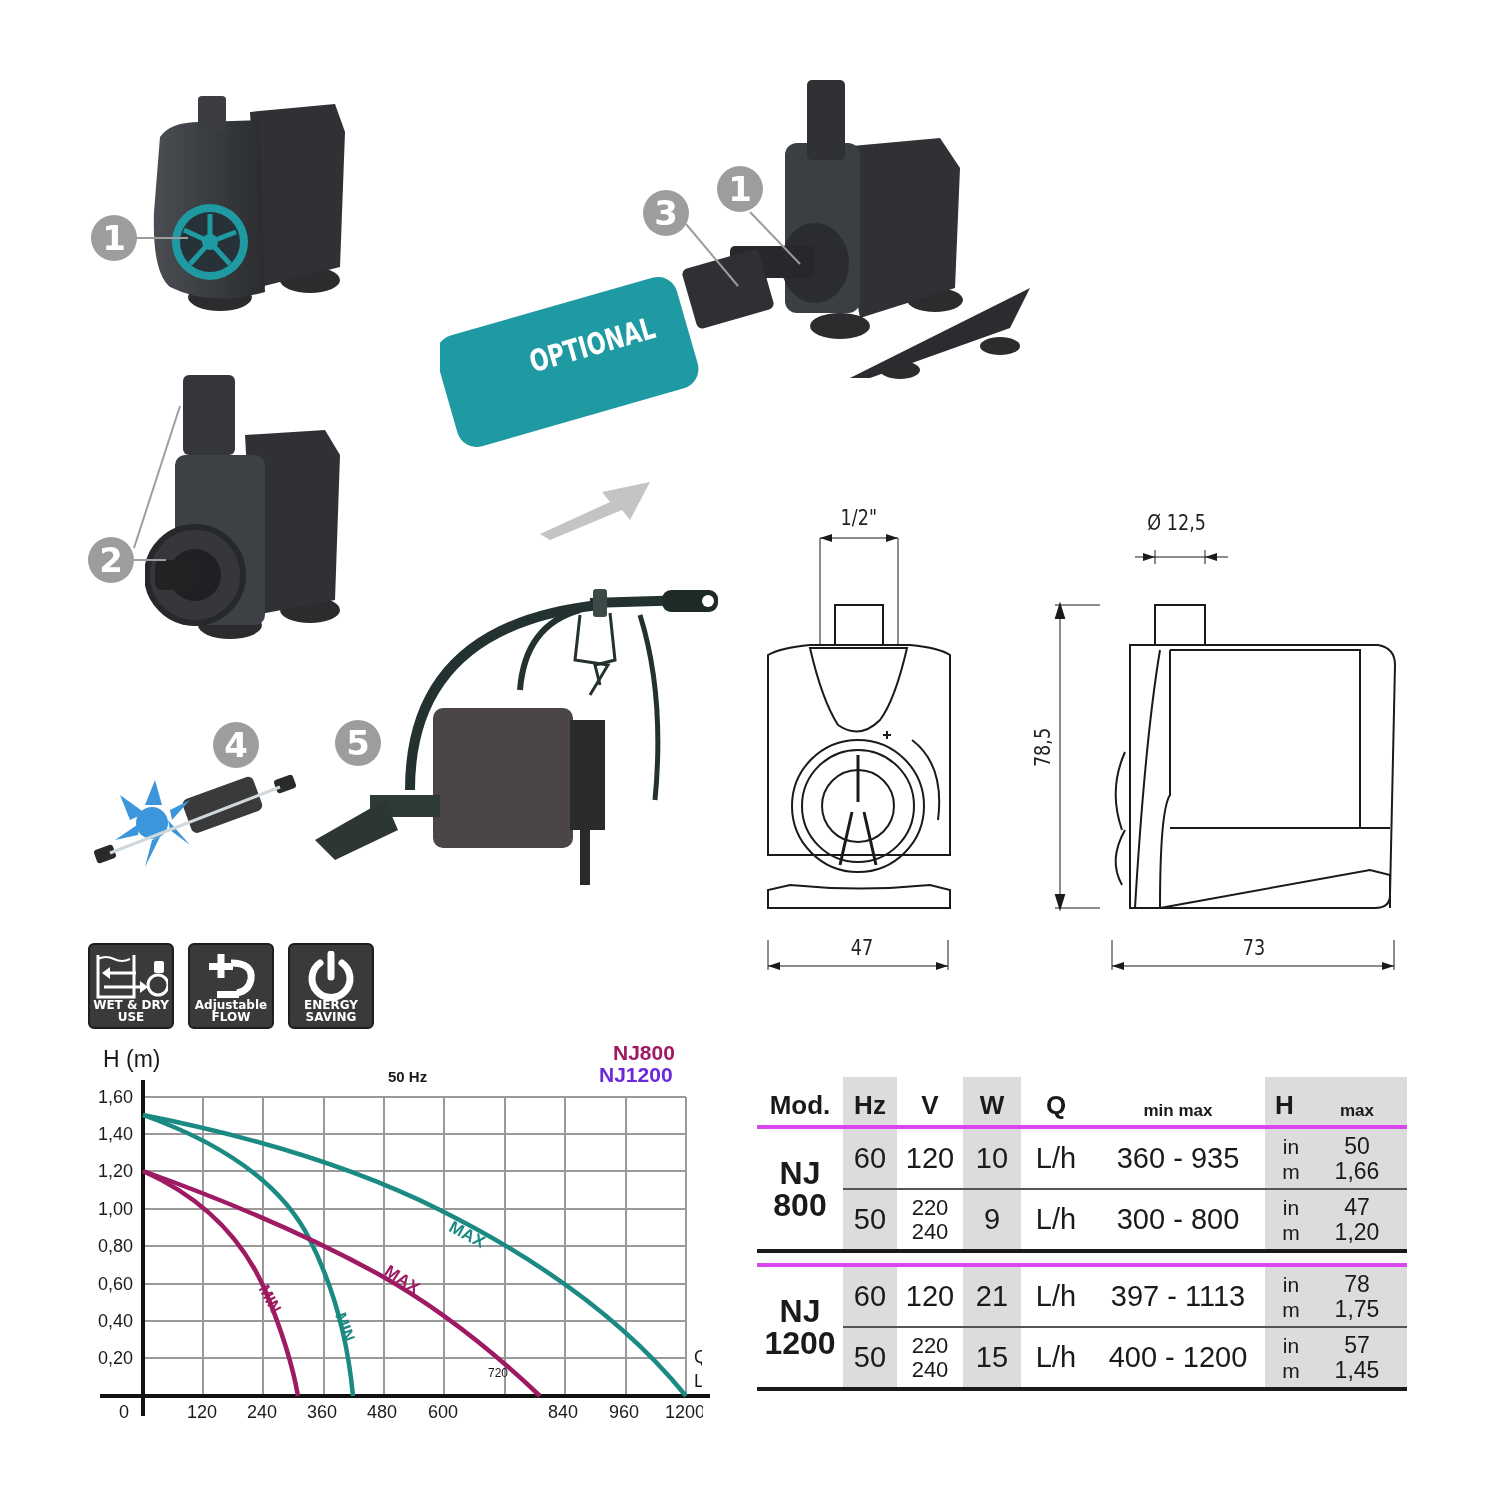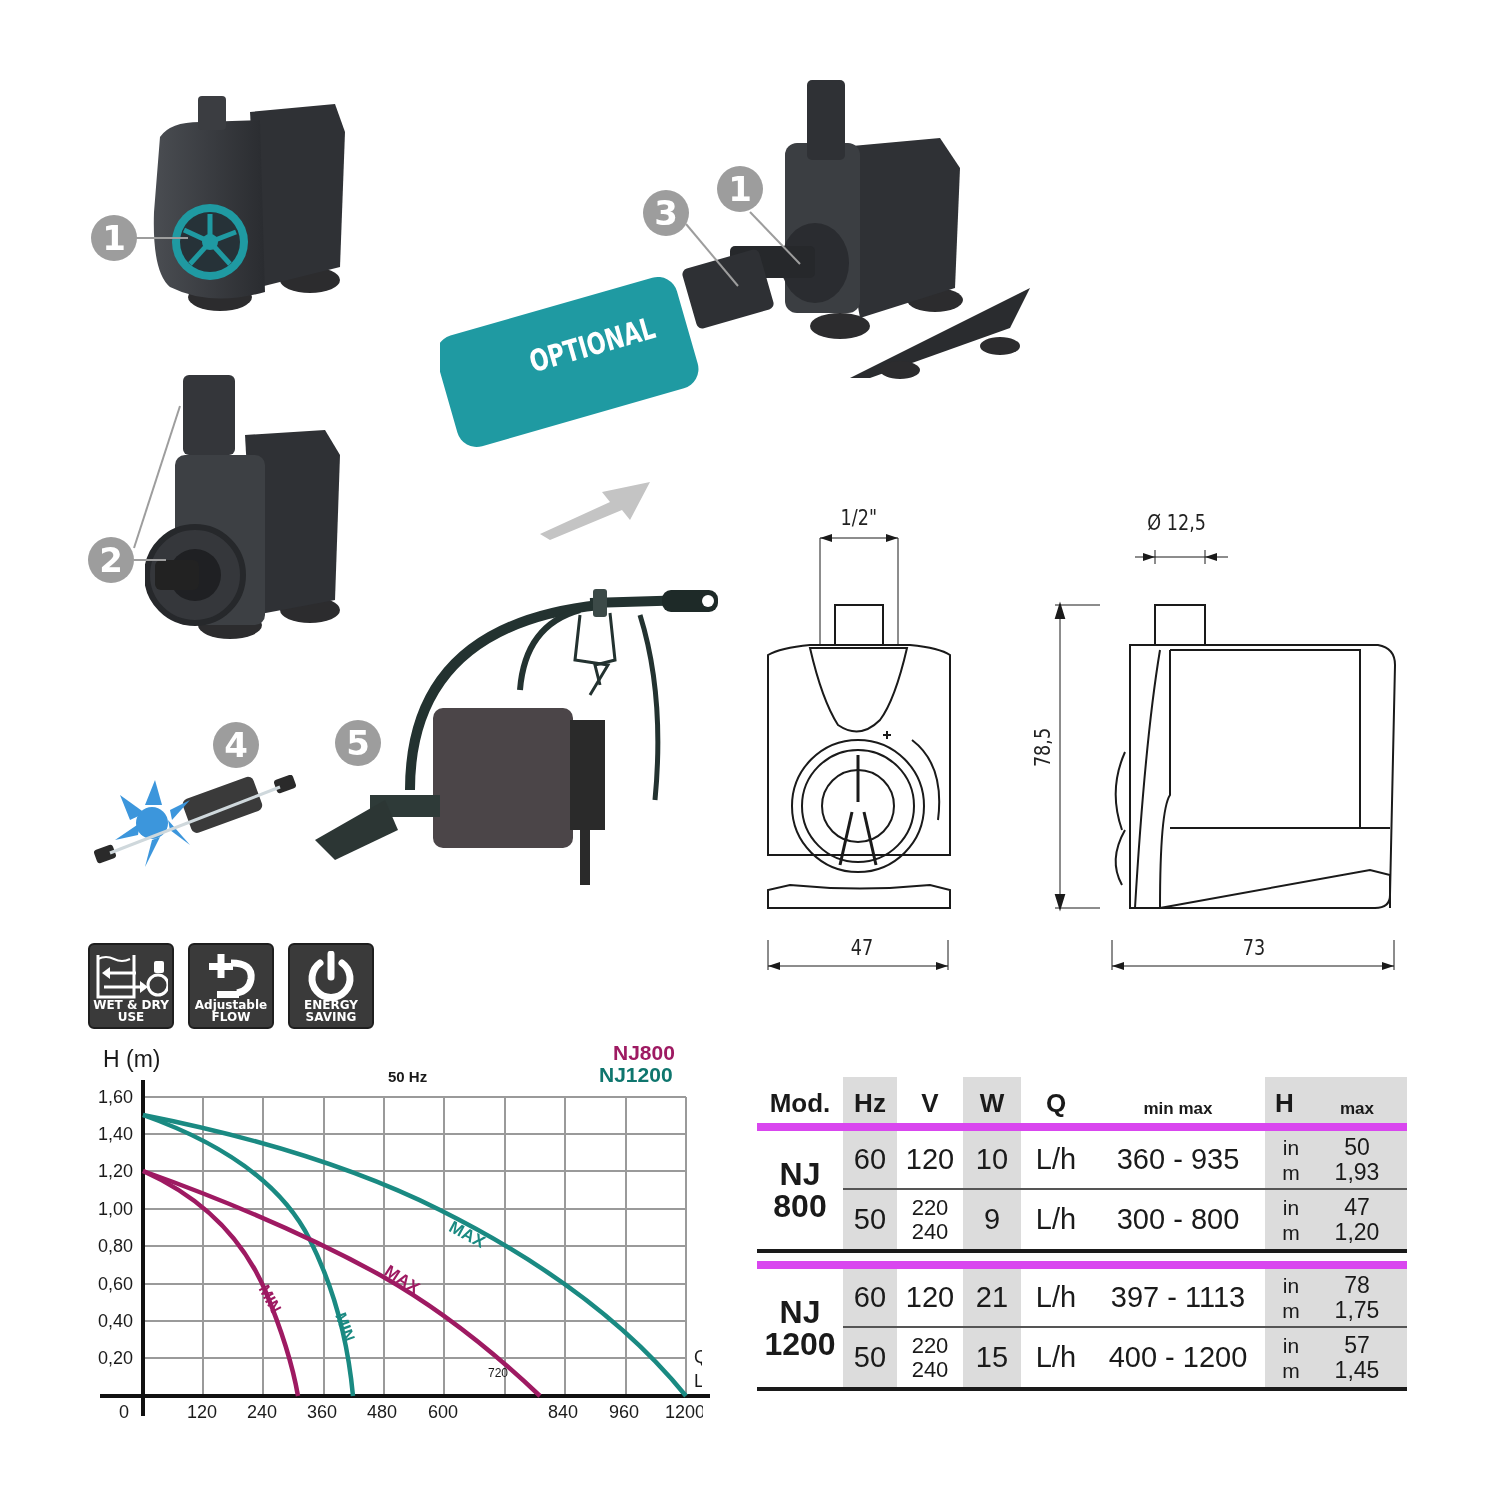--- a/index.html
+++ b/index.html
@@ -26,21 +26,21 @@
   .spec-table table { border-collapse: collapse; width: 100%; font-family: "Liberation Sans", sans-serif; }
   .spec-table td, .spec-table th { padding: 0; text-align: center; vertical-align: middle; }
   .shade { background: #dcdcdc; margin-left: 32px; }
   .hdr th { height: 50px; font-size: 26px; font-weight: bold; vertical-align: bottom; padding-bottom: 4px; }
   .hdr th.small { font-size: 17px; }
   .row td { height: 62px; font-size: 29px; }
   .row td.stack { font-size: 22px; line-height: 24px; }
   .row td.model { font-size: 32px; font-weight: bold; line-height: 32px; }
   .row td.unit { font-size: 21px; line-height: 25px; text-align: center; padding-left: 10px; }
   .row td.hv { font-size: 23px; line-height: 25px; }
-  .thick-top { border-top: 8px solid #d946ef; }
+  .thick-top { border-top: 4px solid #d946ef; }
   .thick-bottom { border-bottom: 4px solid #1a1a1a; }
   .thin-bottom { border-bottom: 2px solid #555; }
   .gap td { height: 14px; }
 </style>
 </head>
 <body>
 
 <div class="abs" style="left:140px;top:92px;width:210px;height:225px;">
   <svg width="210" height="225" viewBox="0 0 210 225">
     <defs>
@@ -262,21 +262,21 @@
 <div class="abs" style="left:848px;top:935px;">
   <span class="dim-text">47</span>
 </div>
 <div class="abs" style="left:1240px;top:935px;">
   <span class="dim-text">73</span>
 </div>
 
 <div class="abs" style="left:103px;top:1046px;font-size:23px;">H (m)</div>
 <div class="abs" style="left:388px;top:1068px;font-size:15px;font-weight:bold;">50 Hz</div>
 <div class="abs" style="left:613px;top:1041px;font-size:21px;font-weight:bold;color:#9e1a62;">NJ800</div>
-<div class="abs" style="left:599px;top:1063px;font-size:21px;font-weight:bold;color:#0f766e;">NJ1200</div>
+<div class="abs" style="left:599px;top:1063px;font-size:21px;font-weight:bold;color:#6d28d9;">NJ1200</div>
 
 <svg class="abs" style="left:80px;top:1080px;" width="630" height="350" viewBox="80 1080 630 350">
   <g stroke="#9a9a9a" stroke-width="2">
     <line x1="143" y1="1097" x2="686" y2="1097"></line>
     <line x1="143" y1="1134" x2="686" y2="1134"></line>
     <line x1="143" y1="1171" x2="686" y2="1171"></line>
     <line x1="143" y1="1209" x2="686" y2="1209"></line>
     <line x1="143" y1="1246" x2="686" y2="1246"></line>
     <line x1="143" y1="1284" x2="686" y2="1284"></line>
     <line x1="143" y1="1321" x2="686" y2="1321"></line>
@@ -344,21 +344,21 @@
     </tr>
 
     <tr class="row thick-top thin-bottom">
       <td class="model" rowspan="2"><span>NJ</span><br><span>800</span></td>
       <td class="shade">60</td>
       <td>120</td>
       <td class="shade">10</td>
       <td>L/h</td>
       <td>360 - 935</td>
       <td class="shade unit"><span>in</span><br><span>m</span></td>
-      <td class="shade hv"><span>50</span><br><span>1,93</span></td>
+      <td class="shade hv"><span>50</span><br><span>1,66</span></td>
     </tr>
     <tr class="row thick-bottom">
       <td class="shade">50</td>
       <td class="stack"><span>220</span><br><span>240</span></td>
       <td class="shade">9</td>
       <td>L/h</td>
       <td>300 - 800</td>
       <td class="shade unit"><span>in</span><br><span>m</span></td>
       <td class="shade hv"><span>47</span><br><span>1,20</span></td>
     </tr>

